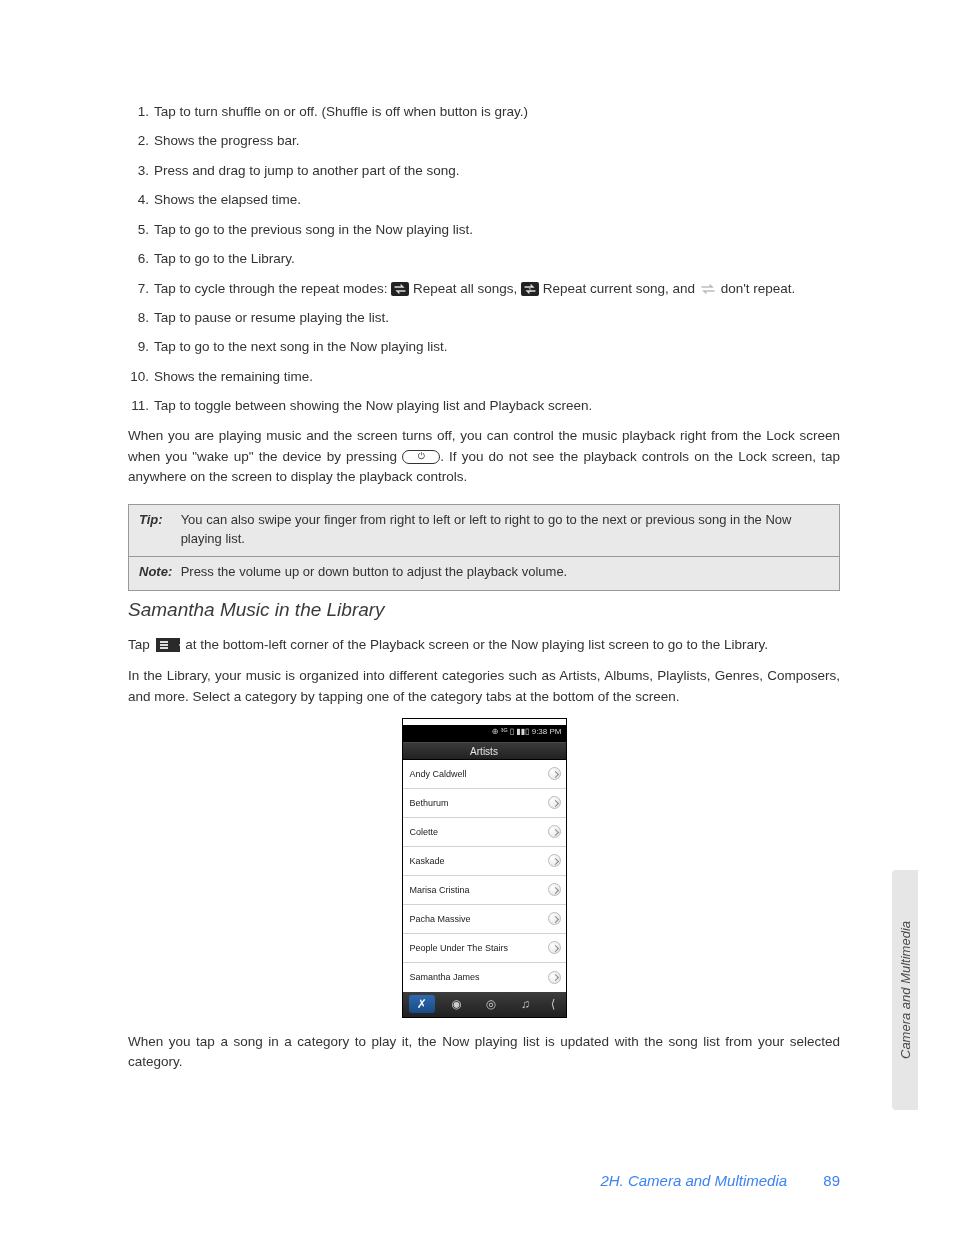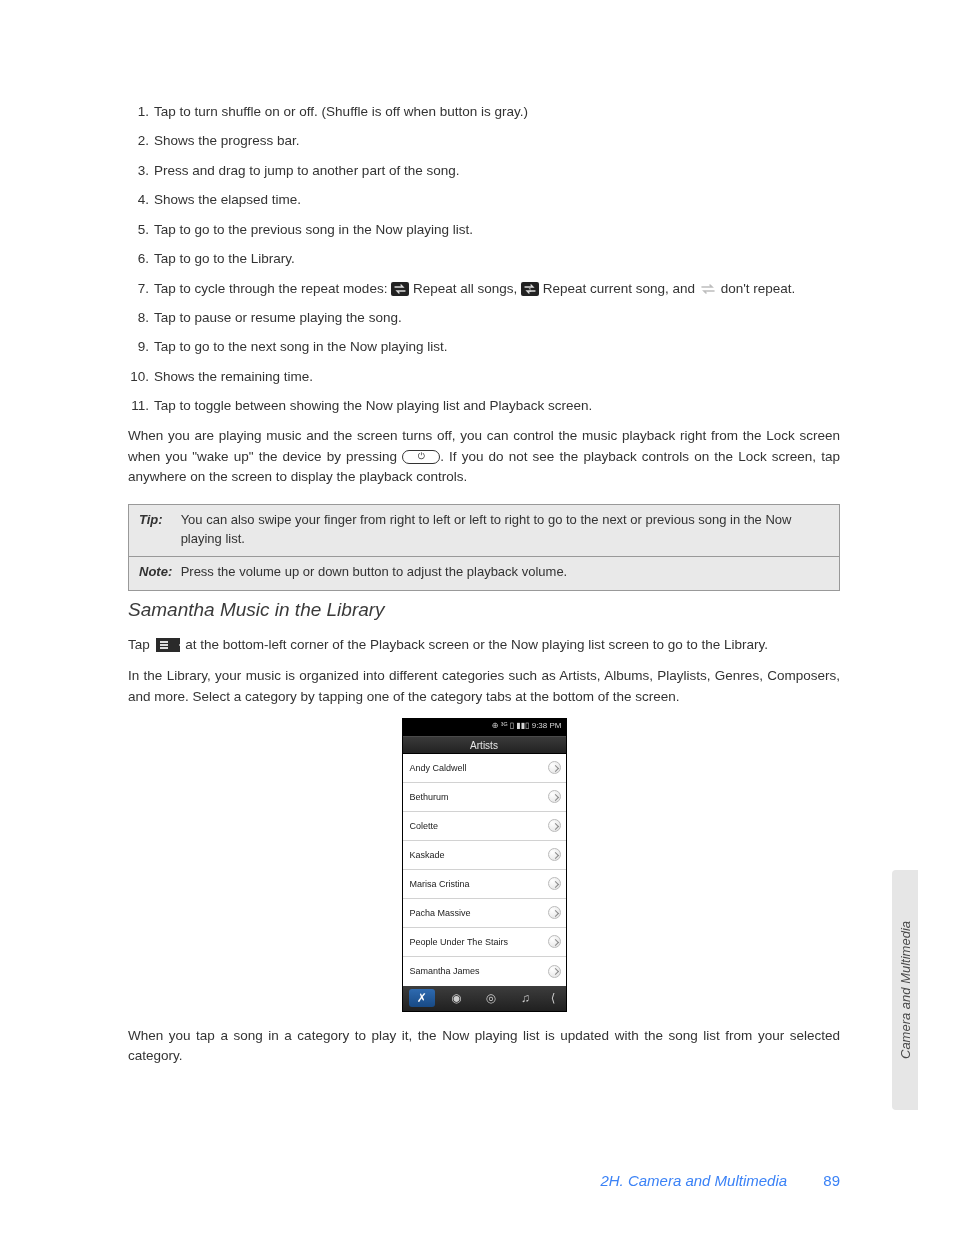--- a/index.html
+++ b/index.html
@@ -124,20 +124,21 @@
   }
   .phone-status {
     background: #000;
     color: #d8d8d8;
     font-size: 8px;
     height: 17px;
     line-height: 14px;
     padding: 0 4px;
     text-align: right;
     font-family: Arial, sans-serif;
+    margin-top: 6px;
   }
   .phone-title {
     background: linear-gradient(#3a3a3a, #222);
     color: #e8e8e8;
     font-size: 10px;
     text-align: center;
     height: 18px;
     line-height: 18px;
     border-top: 1px solid #4a4a4a;
     border-bottom: 1px solid #000;
@@ -244,21 +245,21 @@
           <rect width="18" height="14" fill="#222" rx="2"></rect>
           <path d="M4 5h8l-2-2M14 9H6l2 2" stroke="#ddd" stroke-width="1.3" fill="none" stroke-linecap="round"></path>
           <text x="9" y="10" font-size="6" fill="#ddd" text-anchor="middle">1</text>
         </svg>
       <span> Repeat current song, and </span>
       <svg class="inline-icon" viewBox="0 0 18 14">
           <path d="M3 5h10l-2-2M15 9H5l2 2" stroke="#bdbdbd" stroke-width="1.6" fill="none" stroke-linecap="round"></path>
         </svg>
       <span> don't repeat.</span>
     </li>
-    <li>Tap to pause or resume playing the song.</li>
+    <li>Tap to pause or resume playing the list.</li>
     <li>Tap to go to the next song in the Now playing list.</li>
     <li>Shows the remaining time.</li>
     <li>Tap to toggle between showing the Now playing list and Playback screen.</li>
   </ol>
 
   <p class="body" style="margin-top:6px;">
     <span>When you are playing music and the screen turns off, you can control the music playback right from the Lock screen when you "wake up" the device by pressing </span>
     <span class="power-btn"></span><span>. If you do not see the playback controls on the Lock screen, tap anywhere on the screen to display the playback controls.</span>
   </p>
 

